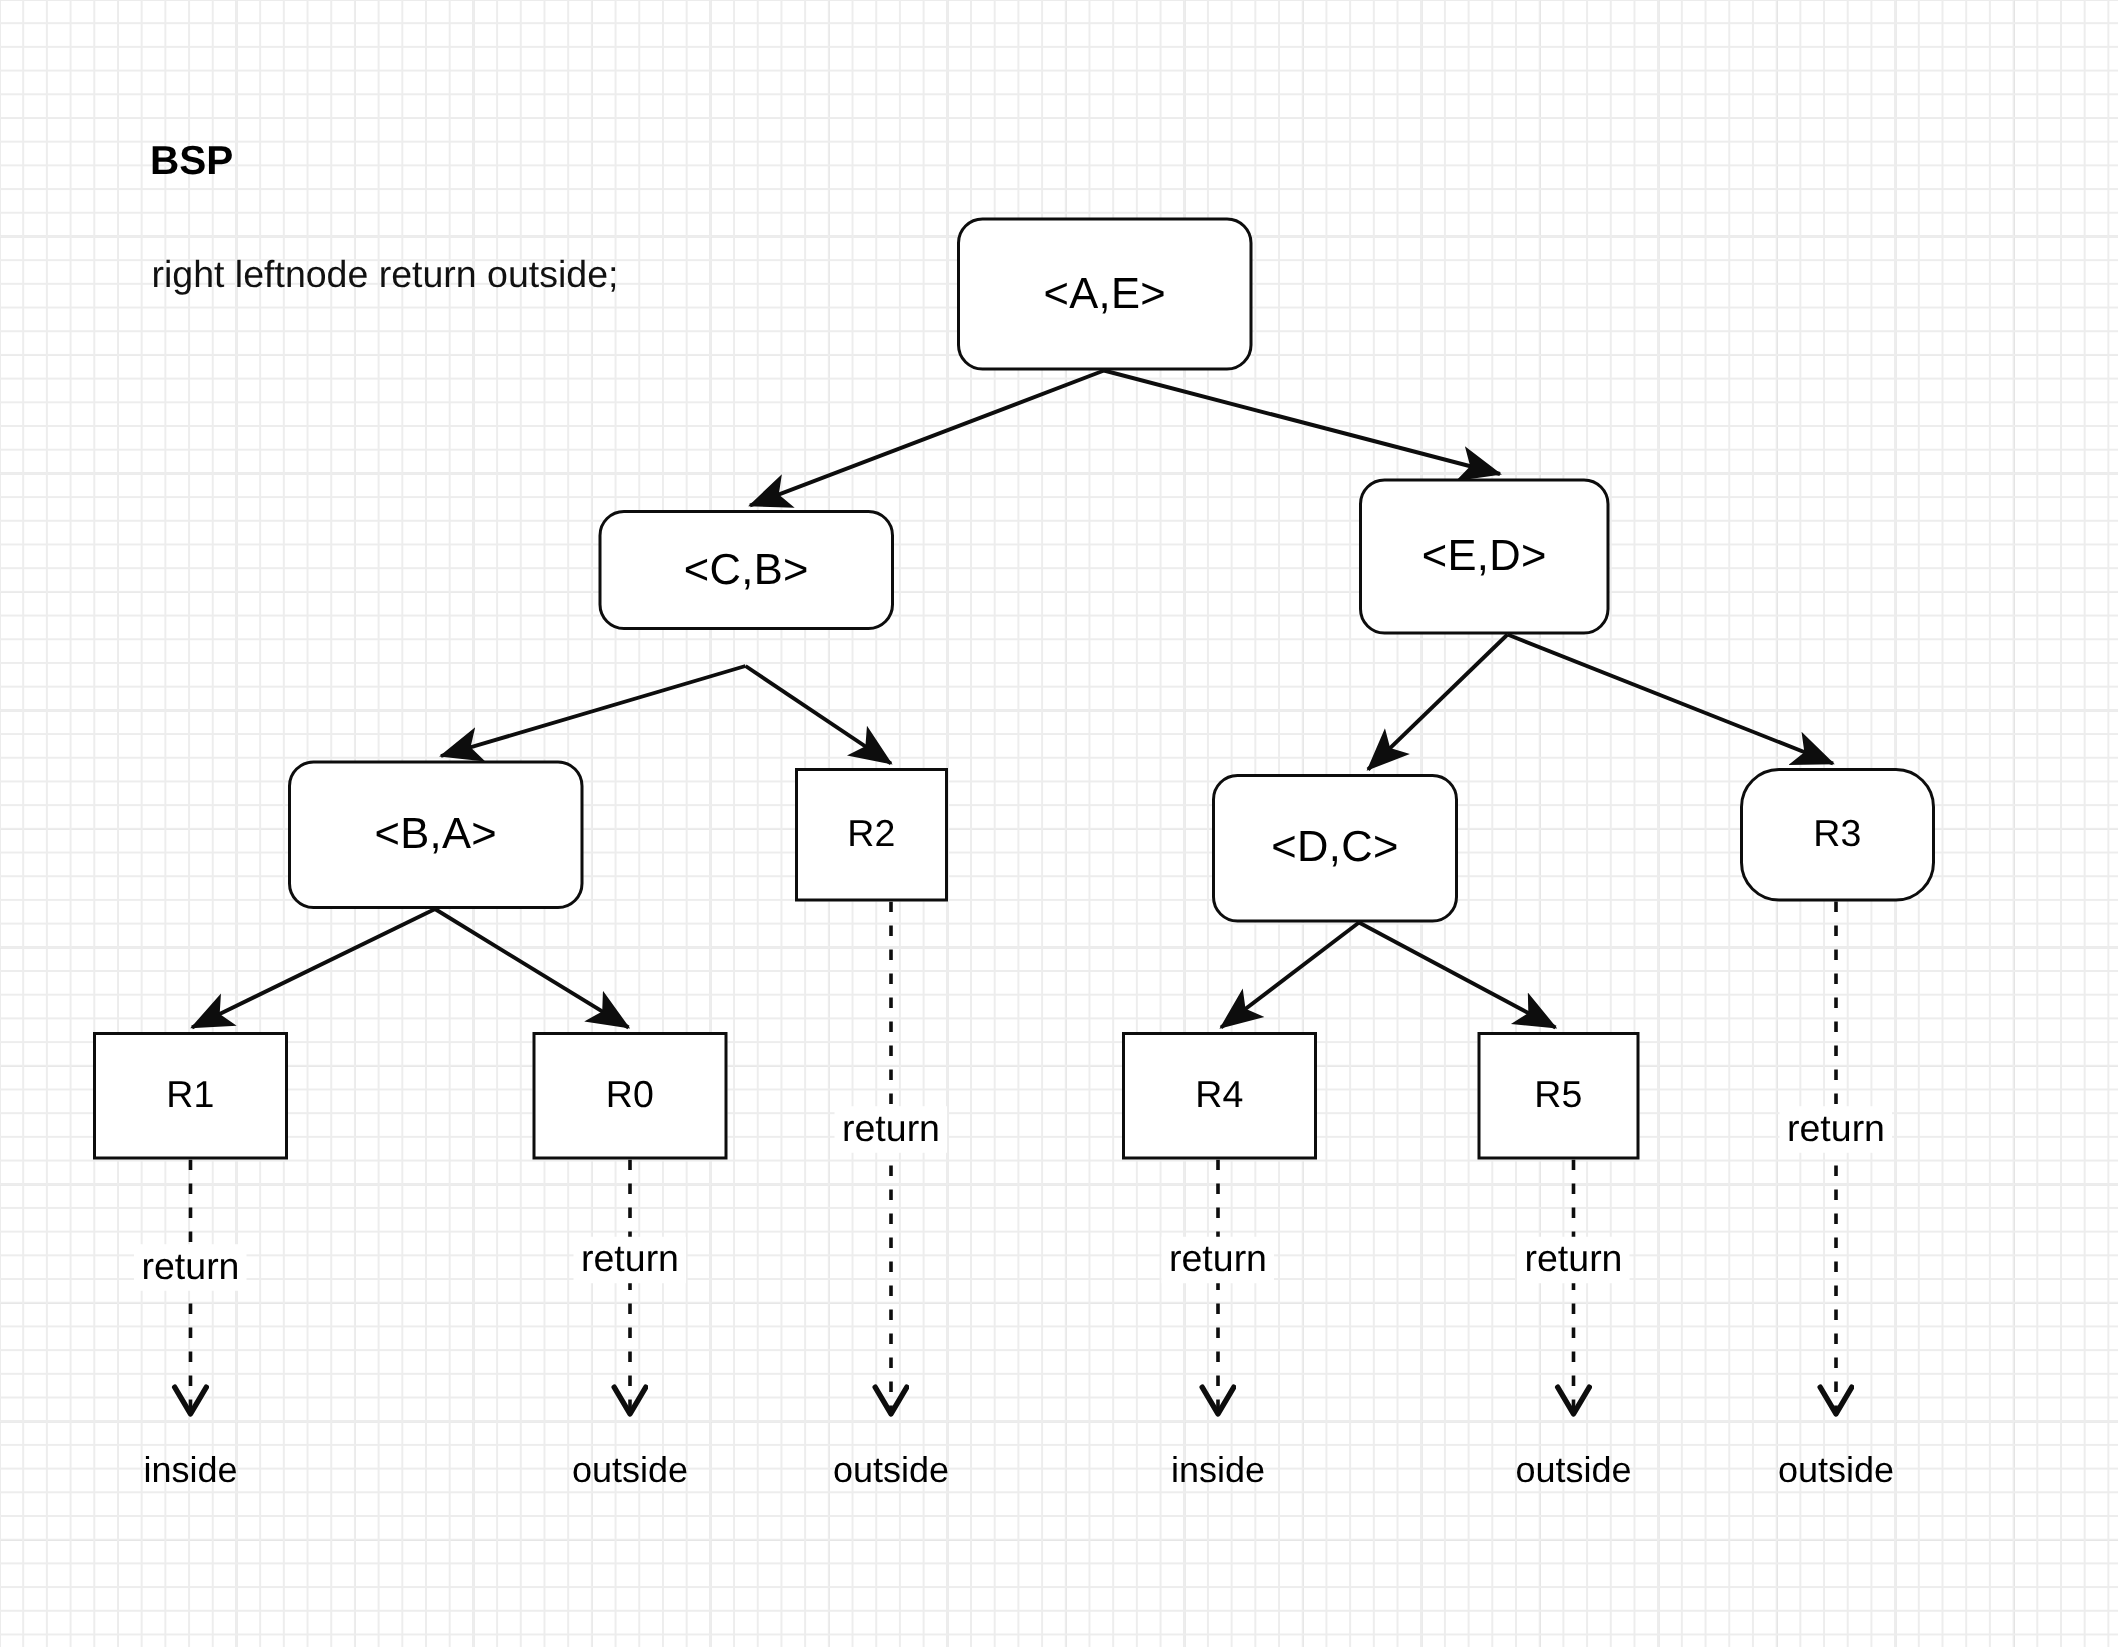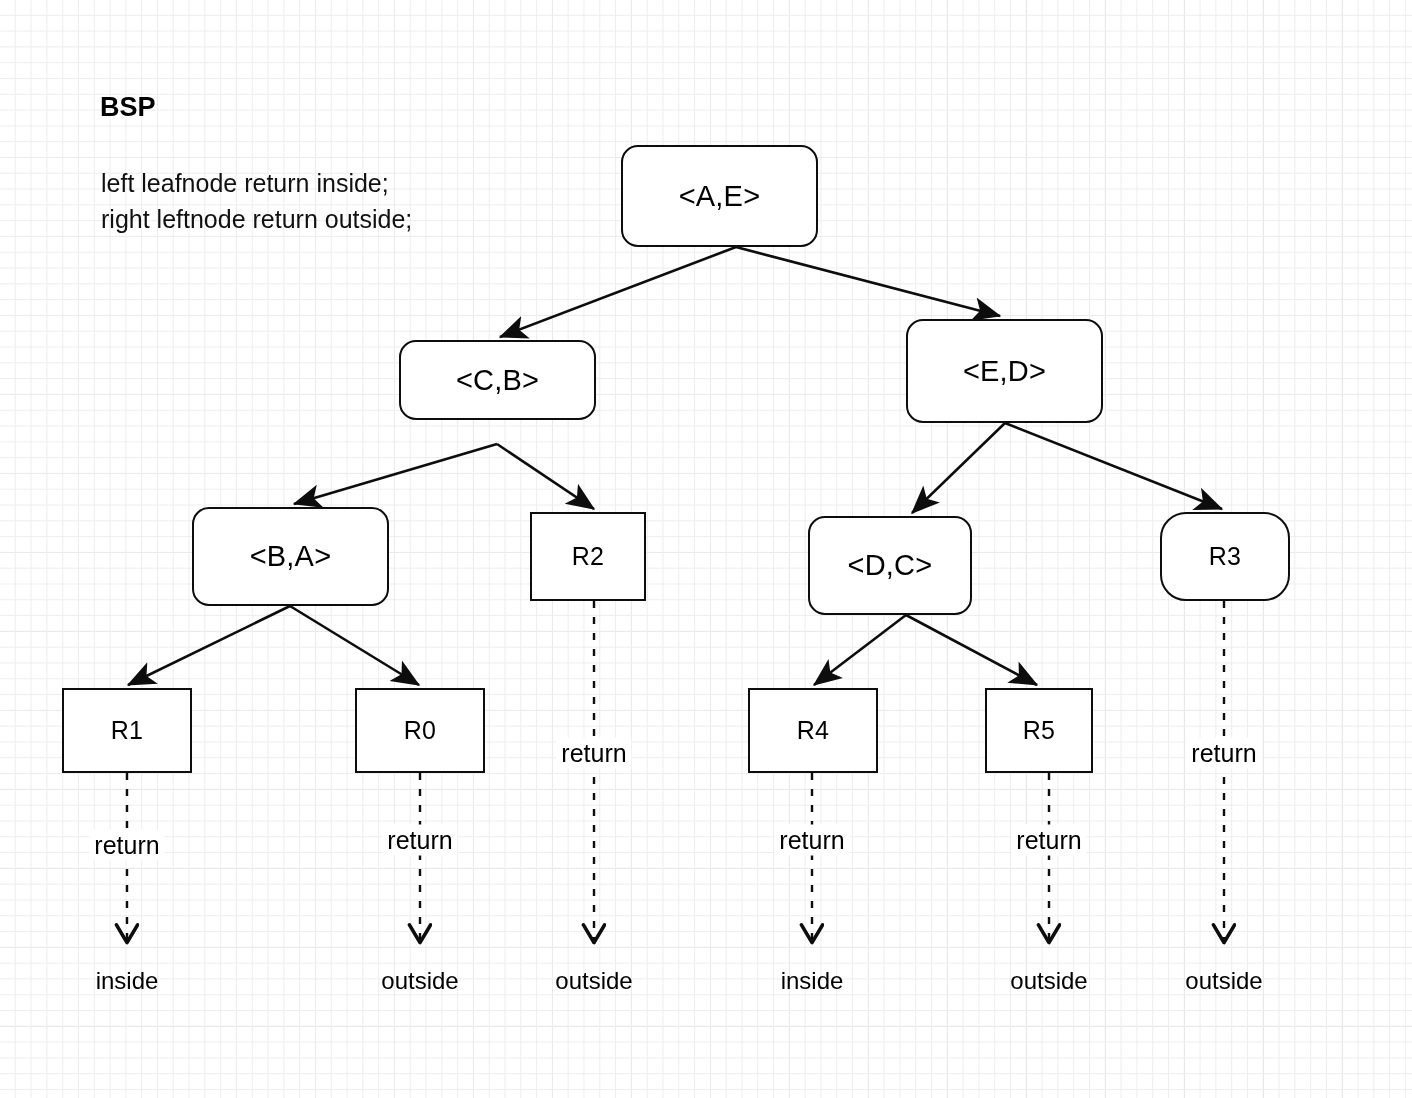--- a/index.html
+++ b/index.html
@@ -127,38 +127,37 @@
         <line x1="594" y1="601" x2="594" y2="944" stroke="#0d0d0d" stroke-width="2.4" stroke-dasharray="7 9" marker-end="url(#arrowOpen)"></line>
         <line x1="812" y1="773" x2="812" y2="944" stroke="#0d0d0d" stroke-width="2.4" stroke-dasharray="7 9" marker-end="url(#arrowOpen)"></line>
         <line x1="1049" y1="773" x2="1049" y2="944" stroke="#0d0d0d" stroke-width="2.4" stroke-dasharray="7 9" marker-end="url(#arrowOpen)"></line>
         <line x1="1224" y1="601" x2="1224" y2="944" stroke="#0d0d0d" stroke-width="2.4" stroke-dasharray="7 9" marker-end="url(#arrowOpen)"></line>
       </g>
   </svg>
 
   <div class="heading" style="left: 100px; top: 92px;">BSP</div>
 
   <div class="subtitle" style="left: 101px; top: 165px;">
-    <div>left leafnode return inside;</div>
     <div>right leftnode return outside;</div>
   </div>
 
   <div id="node-layer">
-      <div class="node round" style="left: 621px; top: 145px; width: 197px; height: 102px;">
+      <div class="node round" style="left: 638px; top: 145px; width: 197px; height: 102px;">
         <span class="node-label">&lt;A,E&gt;</span>
       </div>
       <div class="node round" style="left: 399px; top: 340px; width: 197px; height: 80px;">
         <span class="node-label">&lt;C,B&gt;</span>
       </div>
-      <div class="node round" style="left: 906px; top: 319px; width: 197px; height: 104px;">
+      <div class="node round" style="left: 906px; top: 319px; width: 167px; height: 104px;">
         <span class="node-label">&lt;E,D&gt;</span>
       </div>
       <div class="node round" style="left: 192px; top: 507px; width: 197px; height: 99px;">
         <span class="node-label">&lt;B,A&gt;</span>
       </div>
-      <div class="node sharp" style="left: 530px; top: 512px; width: 116px; height: 89px;">
+      <div class="node sharp" style="left: 530px; top: 512px; width: 102px; height: 89px;">
         <span class="node-label">R2</span>
       </div>
       <div class="node round" style="left: 808px; top: 516px; width: 164px; height: 99px;">
         <span class="node-label">&lt;D,C&gt;</span>
       </div>
       <div class="node sharp" style="left: 1160px; top: 512px; width: 130px; height: 89px; border-radius: 26px;">
         <span class="node-label">R3</span>
       </div>
       <div class="node sharp" style="left: 62px; top: 688px; width: 130px; height: 85px;">
         <span class="node-label">R1</span>

